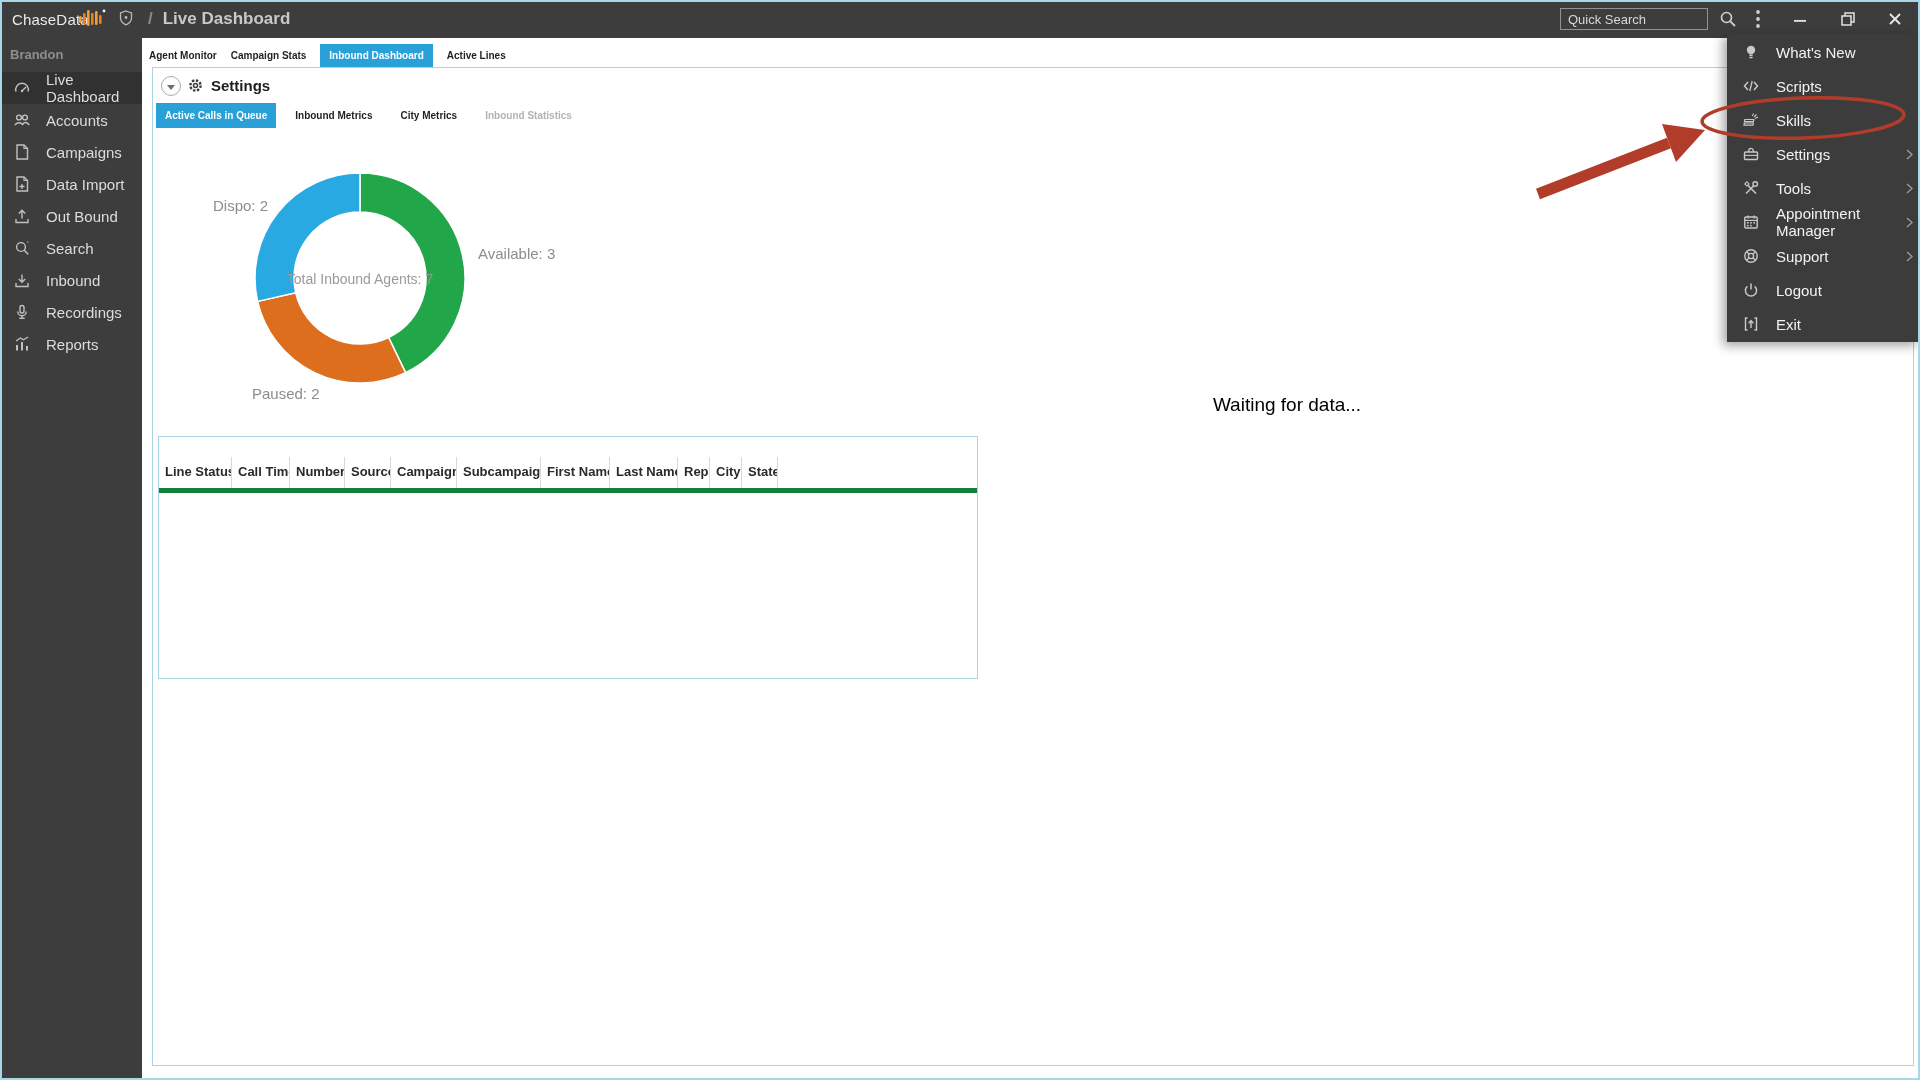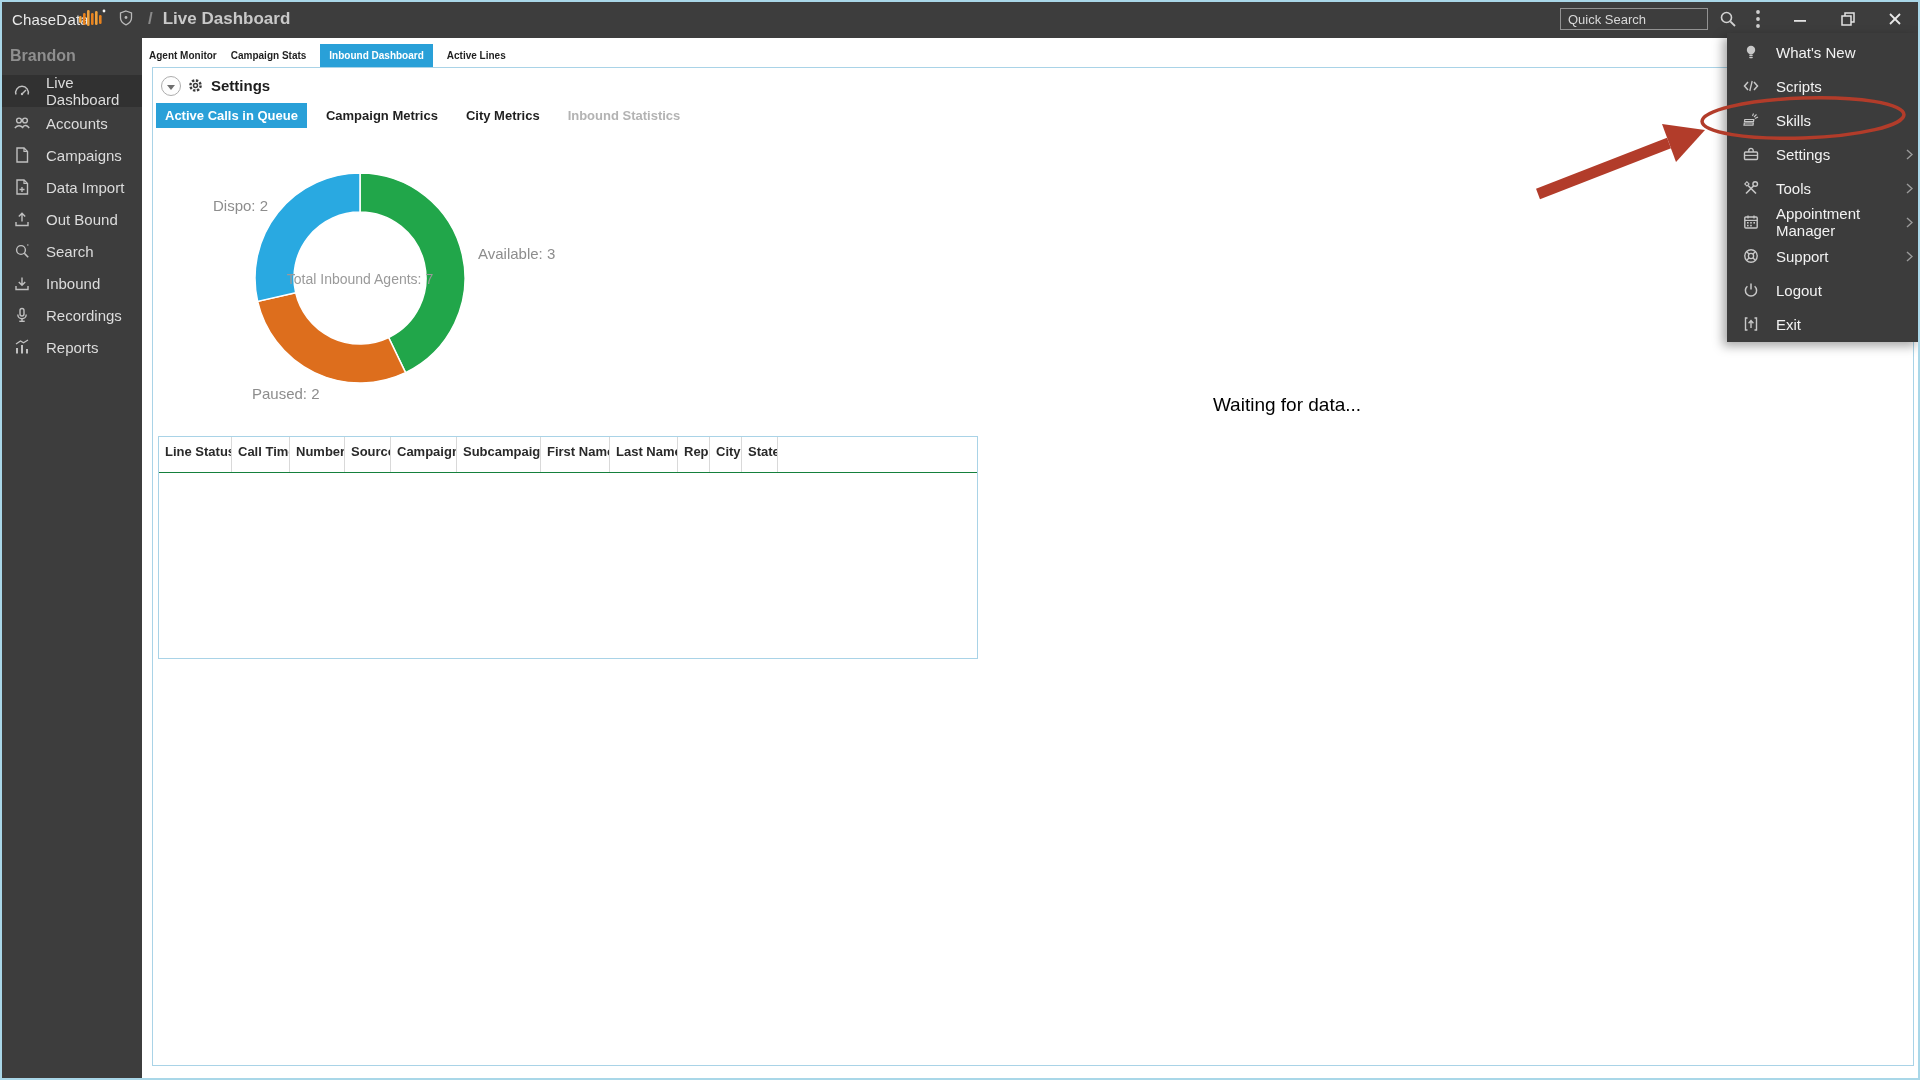--- a/index.html
+++ b/index.html
@@ -35,21 +35,21 @@
   .topbar-btn {
     position:absolute; top:0; width:34px; height:38px;
     display:flex; align-items:center; justify-content:center; cursor:pointer;
   }
 
   
   .sidebar {
     position:absolute; left:0; top:38px; width:142px; bottom:0;
     background:#3d3d3d; z-index:5;
   }
-  .user-label { padding:9px 0 10px 10px; color:#8f8f8f; font-weight:bold; font-size:16px; }
+  .user-label { padding:9px 0 10px 10px; color:#8f8f8f; font-weight:bold; font-size:13px; }
   .side-item {
     height:32px; display:flex; align-items:center; gap:15px;
     padding-left:13px; color:#dcdcdc; font-size:15px; cursor:pointer;
   }
   .side-item.active { background:#313131; }
   .side-icon { width:18px; height:18px; flex:0 0 18px; }
 
   
   .main { position:absolute; left:142px; top:38px; right:0; bottom:0; background:#fff; }
   .tab-row {
@@ -76,21 +76,21 @@
     border-right:4px solid transparent; border-top:5px solid #6e6e6e; margin-top:2px;
   }
   .settings-btn {
     position:absolute; left:34px; top:9px; display:flex; gap:7px; align-items:center;
     font-weight:bold; font-size:15px; color:#1d1d1d; cursor:pointer;
   }
 
   
   .subtab-row {
     position:absolute; left:3px; top:35px; height:25px;
-    display:flex; gap:10px; font-size:13px; font-weight:bold; color:#1f1f1f;
+    display:flex; gap:10px; font-size:10px; font-weight:bold; color:#1f1f1f;
   }
   .subtab { line-height:25px; padding:0 9px; cursor:pointer; }
   .subtab.active { background:#29a0d8; color:#fff; }
   .subtab.disabled { color:#b3b3b3; }
 
   
   .donut-wrap { position:absolute; left:97px; top:100px; width:220px; height:220px; }
   .donut-center-label {
     position:absolute; left:87px; top:203px; width:240px; text-align:center;
     font-size:14px; color:#9a9a9a;
@@ -110,21 +110,21 @@
     position:absolute; left:1034px; top:326px; width:200px; text-align:center;
     font-size:19px; color:#000000;
   }
 
   
   .qtable { position:absolute; left:5px; top:368px; width:820px; border:1px solid #a9d3e7; background:#fff; }
   .group-bar {
     height:23px; background:#29a0d8; color:#fff; font-size:12px; font-weight:bold;
     line-height:23px; padding-left:8px; border-radius:1px;
   }
-  .header-row { height:36px; display:flex; border-bottom:1px solid #15803d; }
+  .header-row { height:36px; display:flex; border-bottom:5px solid #15803d;margin-top:20px; }
   .hcell {
     border-right:1px solid #d9d9d9; font-size:13px; font-weight:bold; color:#2a2a2a;
     line-height:29px; padding-left:6px; white-space:nowrap; overflow:hidden; cursor:pointer;
   }
   .w0{width:73px}.w1{width:58px}.w2{width:55px}.w3{width:46px}.w4{width:66px}
   .w5{width:84px}.w6{width:69px}.w7{width:68px}.w8{width:32px}.w9{width:32px}.w10{width:36px}
   .tbody { height:185px; background:#fff; }
 
   
   .dropdown-menu {
@@ -298,21 +298,21 @@
     <div class="settings-btn">
       <svg width="17" height="17" viewBox="0 0 18 18">
         <circle cx="9" cy="9" r="5.4" fill="none" stroke="#3a3a3a" stroke-width="2.6" stroke-dasharray="2.5 1.7"></circle>
         <circle cx="9" cy="9" r="2.1" fill="none" stroke="#3a3a3a" stroke-width="1.6"></circle>
       </svg>
       <span>Settings</span>
     </div>
 
     <div class="subtab-row">
       <div class="subtab active">Active Calls in Queue</div>
-      <div class="subtab">Campaign Metrics</div>
+      <div class="subtab">Inbound Metrics</div>
       <div class="subtab">City Metrics</div>
       <div class="subtab disabled">Inbound Statistics</div>
     </div>
 
     <div class="donut-wrap">
       <svg id="donut-svg" width="220" height="220" viewBox="0 0 220 220">
           <path d="M 110 5
                A 105 105 0 0 1 155.5577926073436 204.601731129754
                L 138.63632678175884 169.46394528155966
                A 66 66 0 0 0 110 44 Z" fill="#21a64a" stroke="#ffffff" stroke-width="1.5"></path>

